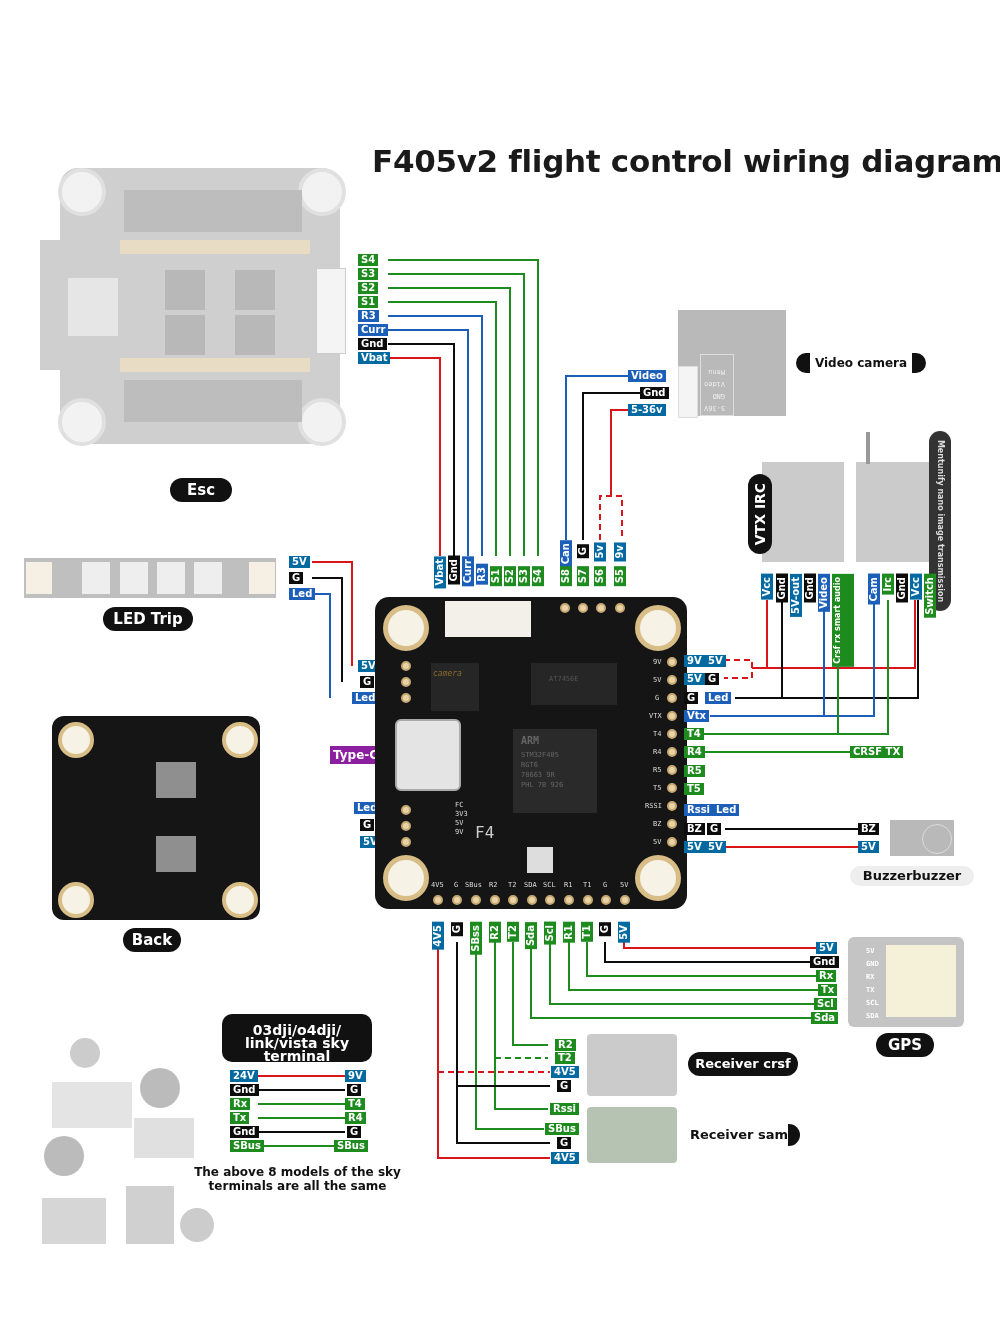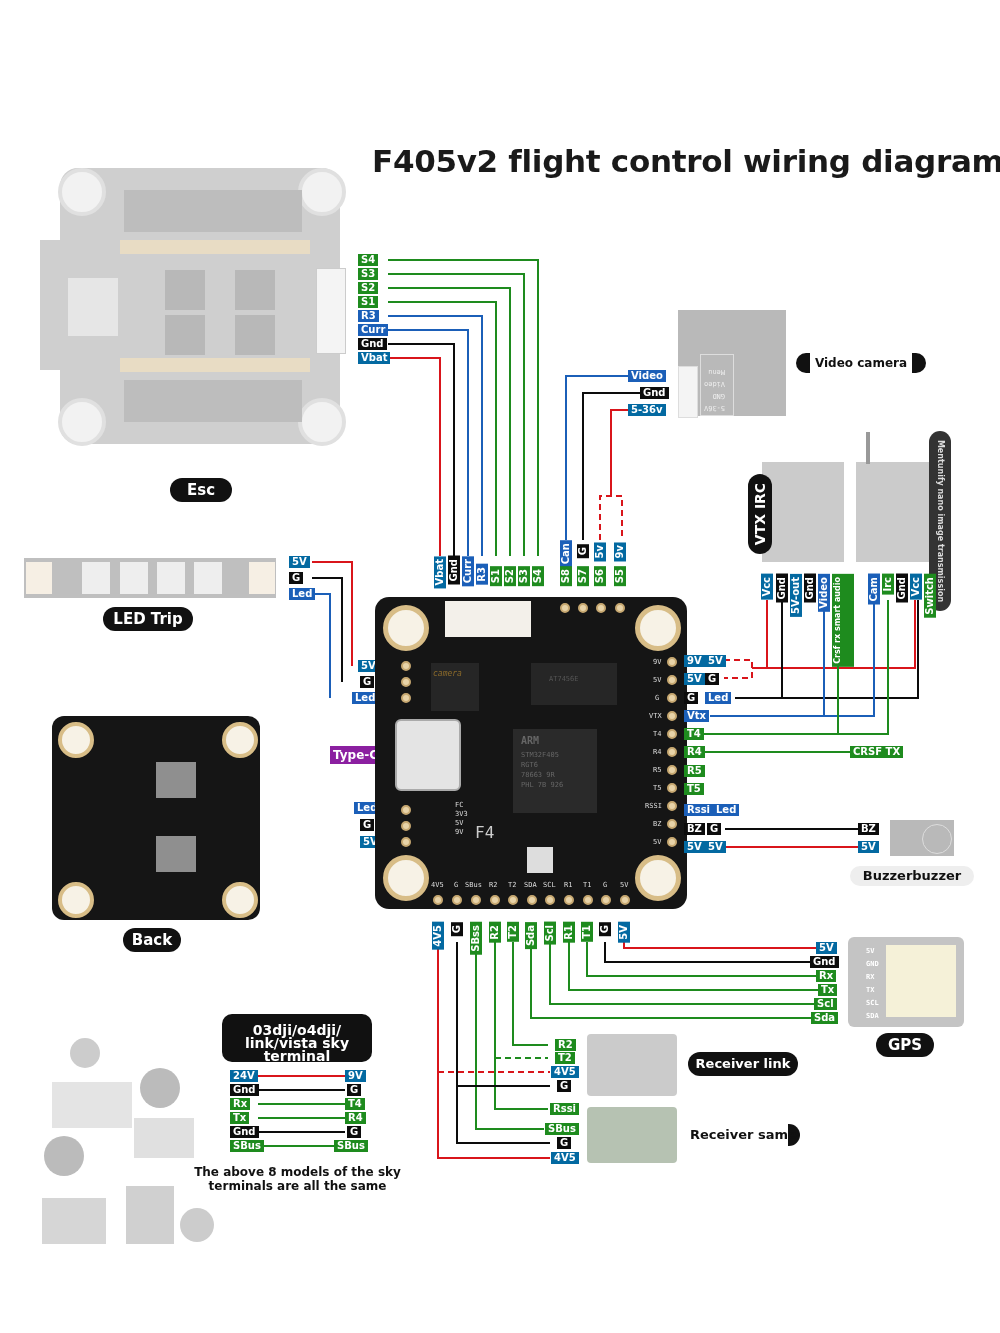--- a/index.html
+++ b/index.html
@@ -317,21 +317,21 @@
   <div style="position:absolute;left:38px;top:8px;width:70px;height:72px;background:#f5f1d8;"></div>
   <div class="pcb-label" style="left:18px;top:8px;color:#fff;font-size:7px;line-height:13px;font-weight:bold;">5V<br>GND<br>RX<br>TX<br>SCL<br>SDA</div>
 </div>
 <div class="pill" style="left:876px;top:1033px;width:58px;height:24px;line-height:24px;font-size:15px;">GPS</div>
 
 <div class="tag grn" style="left:555px;top:1039px;">R2</div>
 <div class="tag grn" style="left:555px;top:1052px;">T2</div>
 <div class="tag red" style="left:551px;top:1066px;">4V5</div>
 <div class="tag blk" style="left:557px;top:1080px;">G</div>
 <div class="board" style="left:587px;top:1034px;width:90px;height:62px;background:#cbcbcb;border-radius:4px;"></div>
-<div class="pill" style="left:688px;top:1052px;width:110px;height:24px;line-height:24px;font-size:13px;">Receiver link</div>
+<div class="pill" style="left:688px;top:1052px;width:110px;height:24px;line-height:24px;font-size:13px;">Receiver crsf</div>
 
 <div class="tag grn" style="left:550px;top:1103px;">Rssi</div>
 <div class="tag grn" style="left:545px;top:1123px;">SBus</div>
 <div class="tag blk" style="left:557px;top:1137px;">G</div>
 <div class="tag red" style="left:551px;top:1152px;">4V5</div>
 <div class="board" style="left:587px;top:1107px;width:90px;height:56px;background:#b6c2b2;border-radius:4px;"></div>
 <div class="pill" style="left:690px;top:1124px;width:110px;height:22px;line-height:22px;font-size:13px;background:#fff;color:#111;border-right:12px solid #111;box-sizing:border-box;">Receiver same</div>
 
 <div class="board" style="left:52px;top:716px;width:208px;height:204px;background:#151515;border-radius:12px;">
   <div style="position:absolute;left:6px;top:6px;width:28px;height:28px;border-radius:50%;background:#f7f2e6;border:4px solid #d8bd87;"></div>

